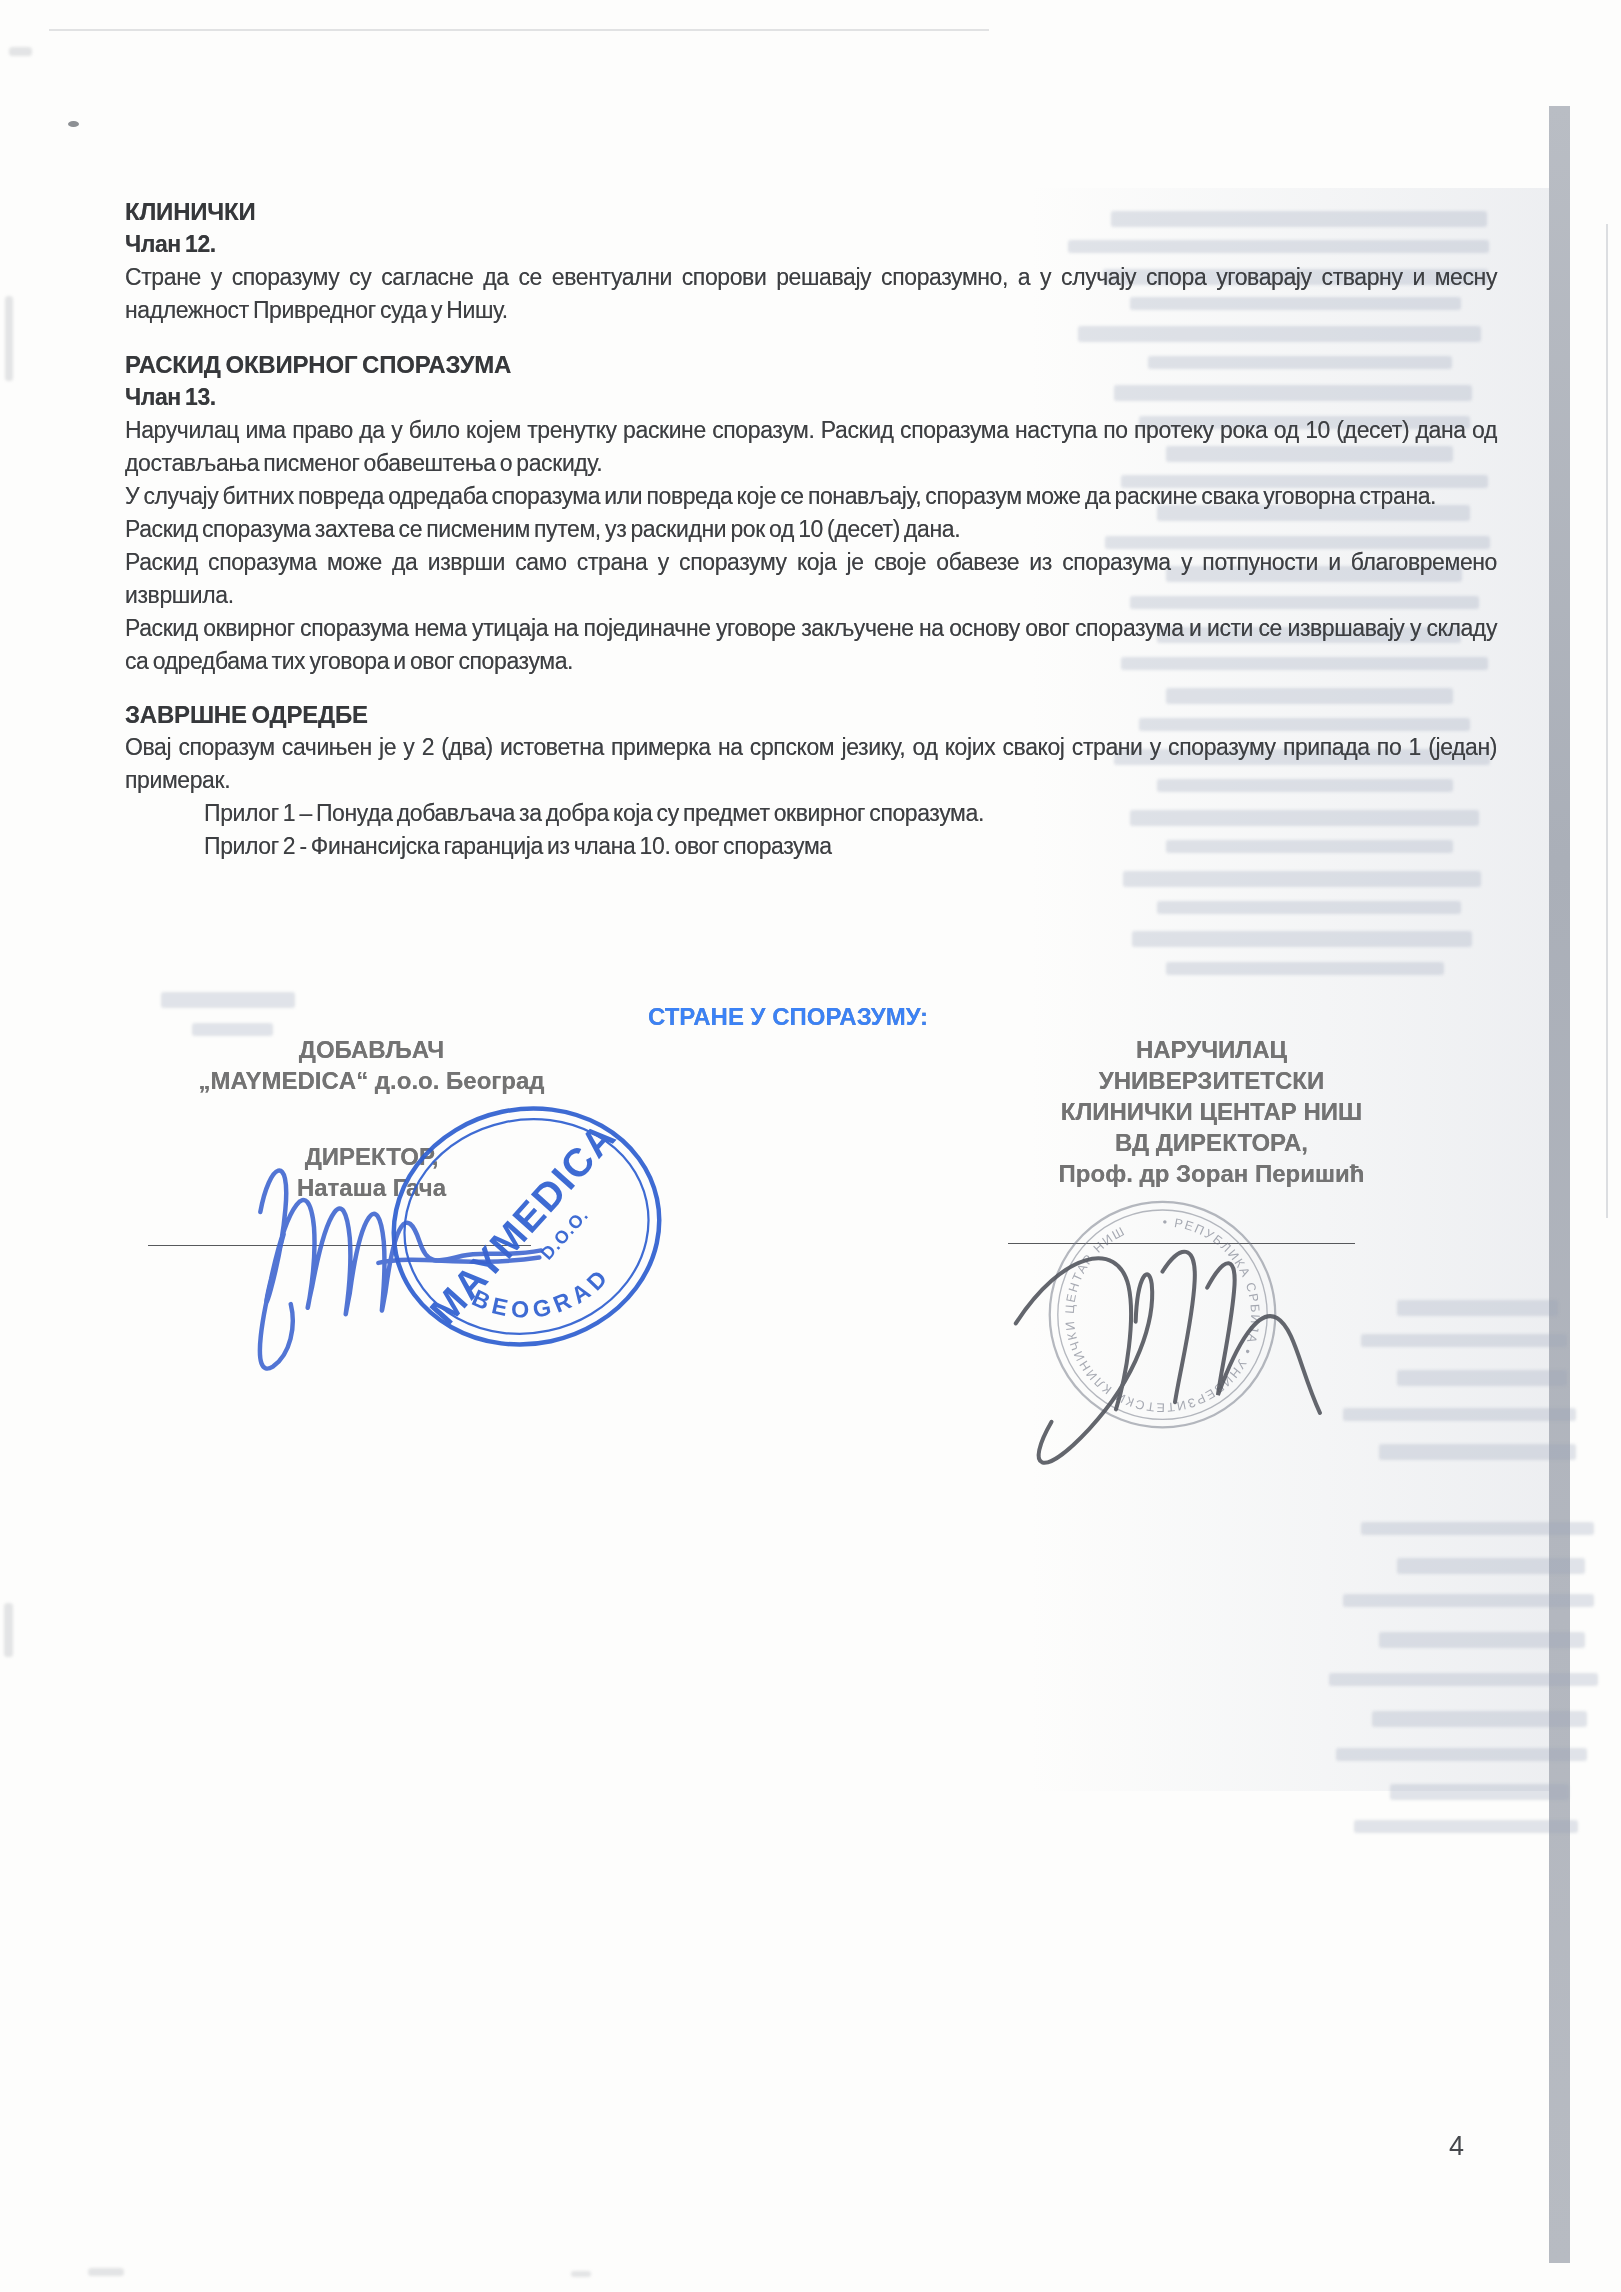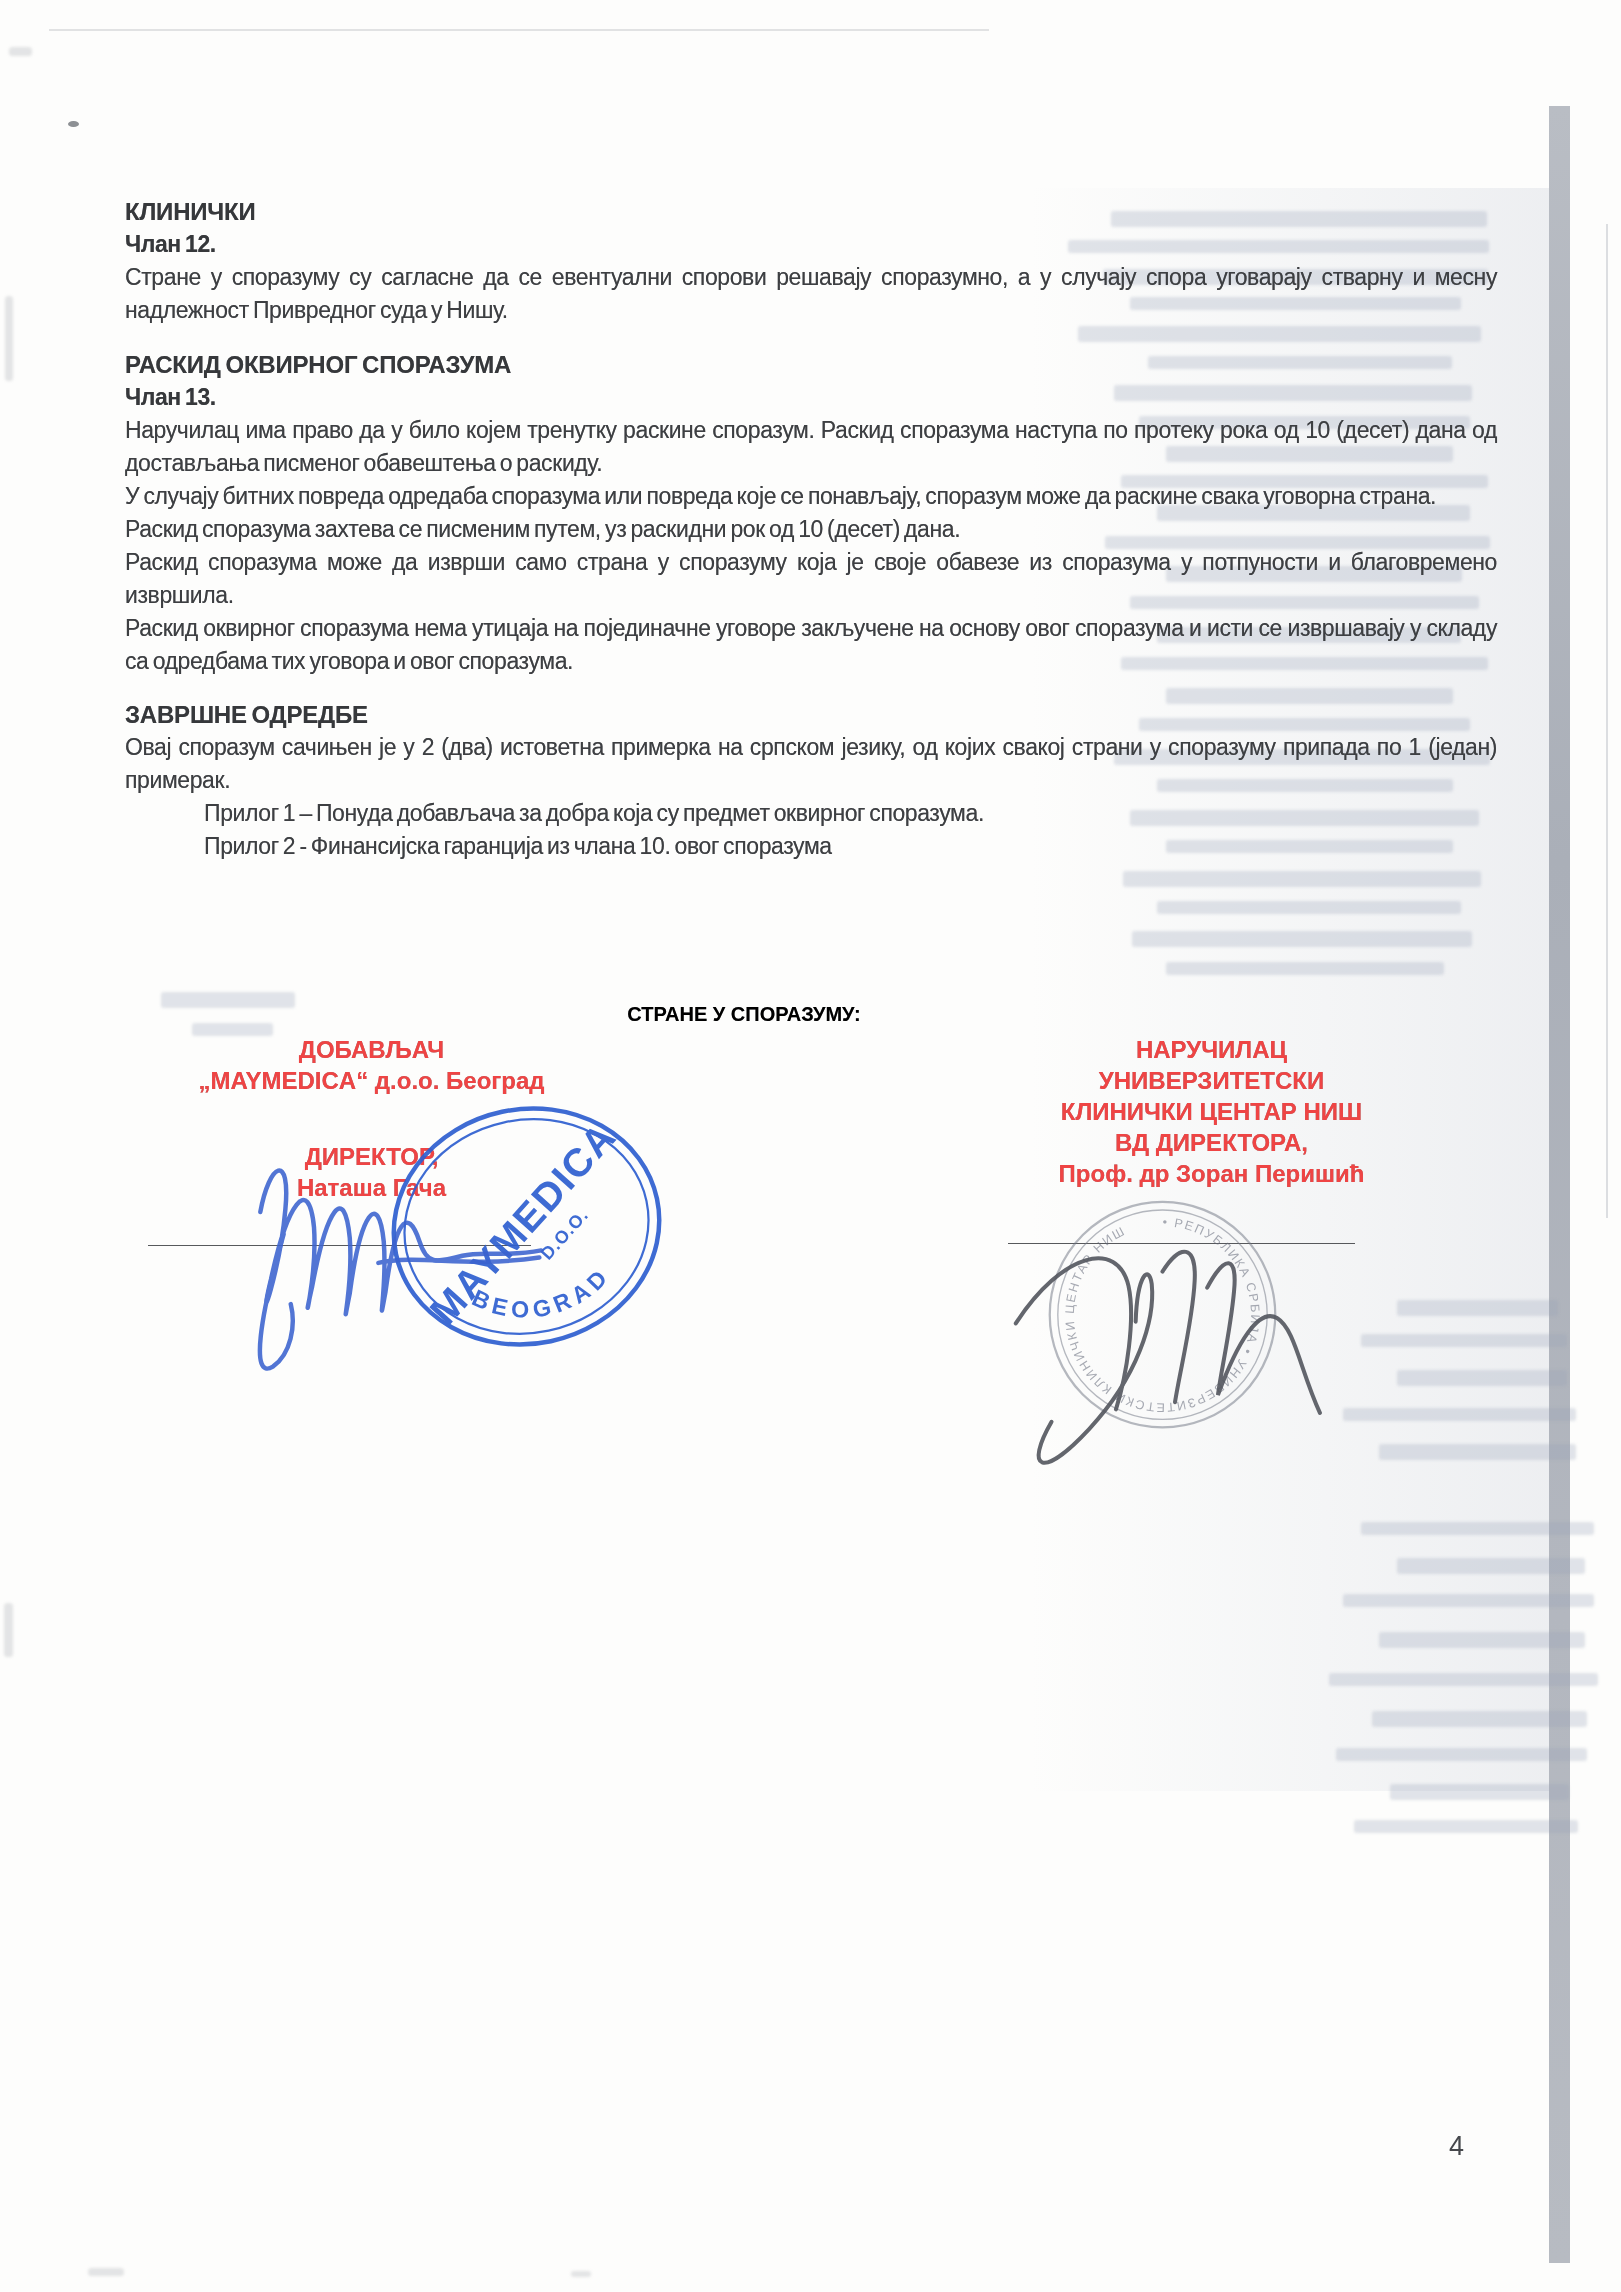--- a/index.html
+++ b/index.html
@@ -42,26 +42,26 @@
     letter-spacing:-0.4px;word-spacing:-1.8px;
     text-shadow:0 0 0.4px rgba(60,62,66,.6);
   }
   .content section{margin:0 0 20.6px 0;}
   .content h2{font-size:24px;margin:0;font-weight:700;color:#36383b;letter-spacing:-0.2px;}
   .content .clause{font-weight:700;color:#36383b;}
   .content p{margin:0;text-align:justify;}
   .content .attach{padding-left:79px;}
   
   .sig-title{
-    position:absolute;left:744px;top:1003px;transform:translateX(-50%);
-    font-size:20px;font-weight:700;color:#000000;white-space:nowrap;
+    position:absolute;left:788px;top:1003px;transform:translateX(-50%);
+    font-size:24px;font-weight:700;color:#3b82f6;white-space:nowrap;
     text-shadow:0 0 0.4px rgba(60,62,66,.6);
   }
   .party{
-    position:absolute;text-align:center;font-weight:700;color:#ef4444;
+    position:absolute;text-align:center;font-weight:700;color:#737373;
     font-size:24px;line-height:31px;white-space:nowrap;
     text-shadow:0 0 0.4px rgba(60,62,66,.6);
   }
   .party.supplier{left:134px;top:1034px;width:475px;}
   .party.client{left:978px;top:1034px;width:467px;text-align:center;}
   .party .signer-gap{margin-top:45px;}
   .sig-line{position:absolute;height:0;border-top:1.8px solid rgba(58,60,63,.85);}
   .sig-line.left{left:148px;top:1245px;width:383px;}
   .sig-line.right{left:1008px;top:1243px;width:347px;}
   .stamp-blue{position:absolute;left:383px;top:1094px;}

